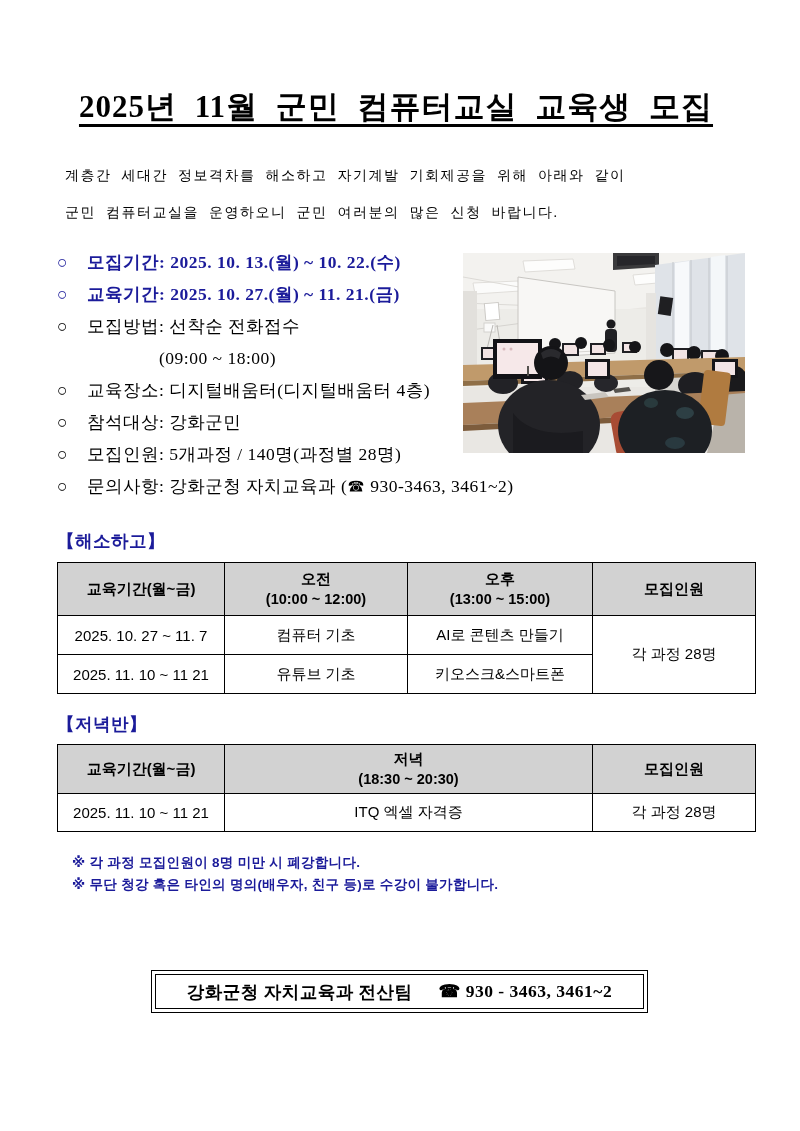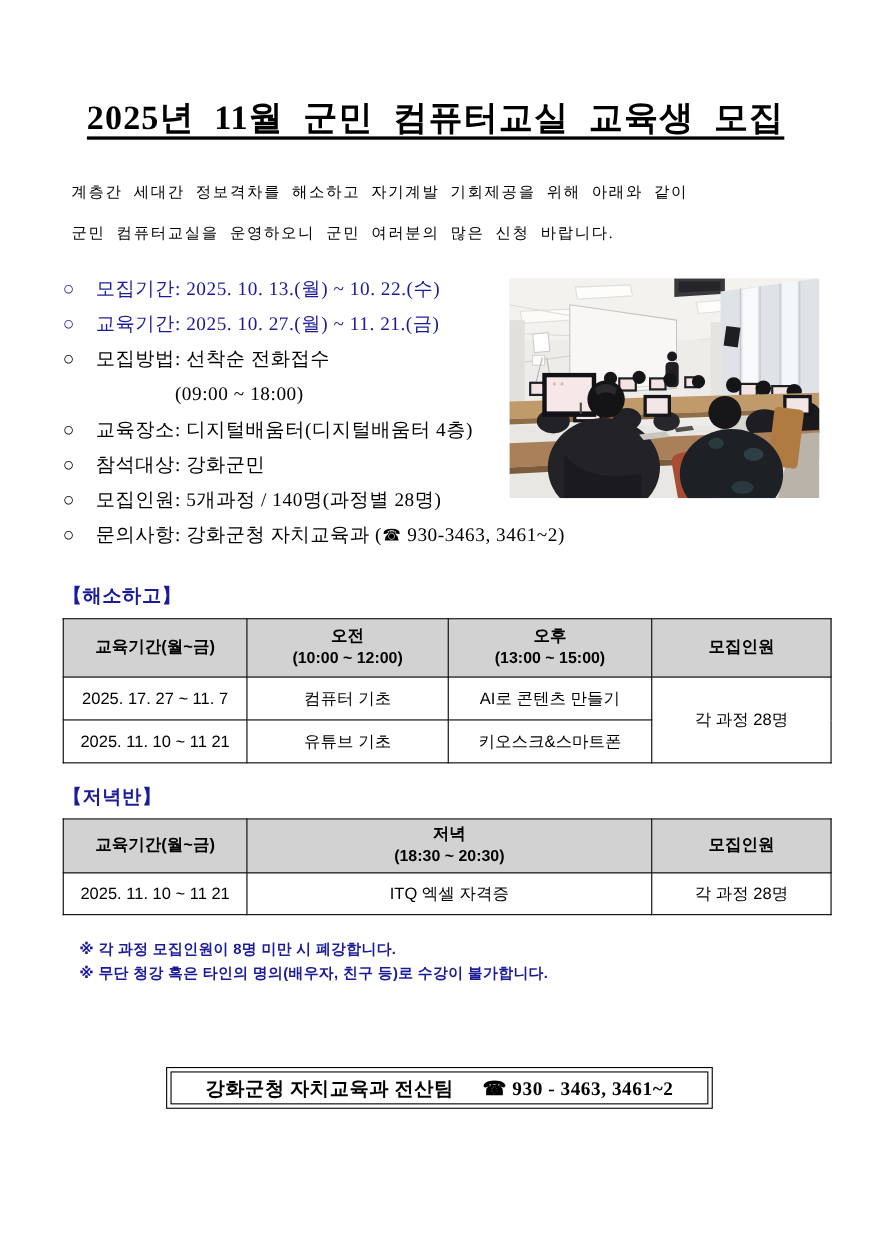--- a/index.html
+++ b/index.html
@@ -20,21 +20,21 @@
   
   .intro{
     top:157px;left:65px;width:695px;
     font-size:14px;line-height:37px;letter-spacing:1.5px;word-spacing:5px;
   }
 
   
   .bullets{top:246px;left:57px;width:420px;font-size:17.5px;letter-spacing:0.5px;}
   .bullet{height:32px;line-height:32px;white-space:nowrap;}
   .bullet .marker{display:inline-block;width:30px;}
-  .bullet.navy{color:#1b1b9a;font-weight:normal;}
+  .bullet.navy{color:#1b1b9a;font-weight:bold;}
   .bullet.indent{padding-left:102px;}
 
   
   .photo{top:253px;left:463px;width:282px;height:200px;overflow:hidden;}
 
   
   .section-heading{
     font-family:"Liberation Sans","DejaVu Sans",sans-serif;
     font-size:17.5px;font-weight:bold;color:#1b1b9a;letter-spacing:0.5px;
   }
@@ -64,21 +64,21 @@
   
   .notes{
     top:852px;left:72px;width:650px;
     font-family:"Liberation Sans","DejaVu Sans",sans-serif;
     font-size:13.5px;font-weight:bold;color:#1b1b9a;line-height:21.5px;
     letter-spacing:0.3px;
   }
 
   
   .footer-box{
-    top:970px;left:151px;width:497px;height:38px;
+    top:970px;left:151px;width:497px;height:43px;
     border:1.5px solid #000;padding:3px;box-sizing:border-box;
   }
   .footer-inner{
     border:1px solid #000;width:100%;height:100%;box-sizing:border-box;
     display:flex;align-items:center;justify-content:center;
     font-size:17.5px;font-weight:bold;letter-spacing:0.5px;
   }
   .footer-inner .team{margin-right:26px;}
 </style>
 </head>
@@ -253,21 +253,21 @@
       <div>오전</div>
       <div class="sub">(10:00 ~ 12:00)</div>
     </th>
     <th>
       <div>오후</div>
       <div class="sub">(13:00 ~ 15:00)</div>
     </th>
     <th>모집인원</th>
   </tr>
   <tr>
-    <td>2025. 17. 27 ~ 11. 7</td>
+    <td>2025. 10. 27 ~ 11. 7</td>
     <td>컴퓨터 기초</td>
     <td>AI로 콘텐츠 만들기</td>
     <td rowspan="2">각 과정 28명</td>
   </tr>
   <tr>
     <td>2025. 11. 10 ~ 11 21</td>
     <td>유튜브 기초</td>
     <td>키오스크&amp;스마트폰</td>
   </tr>
 </tbody>

